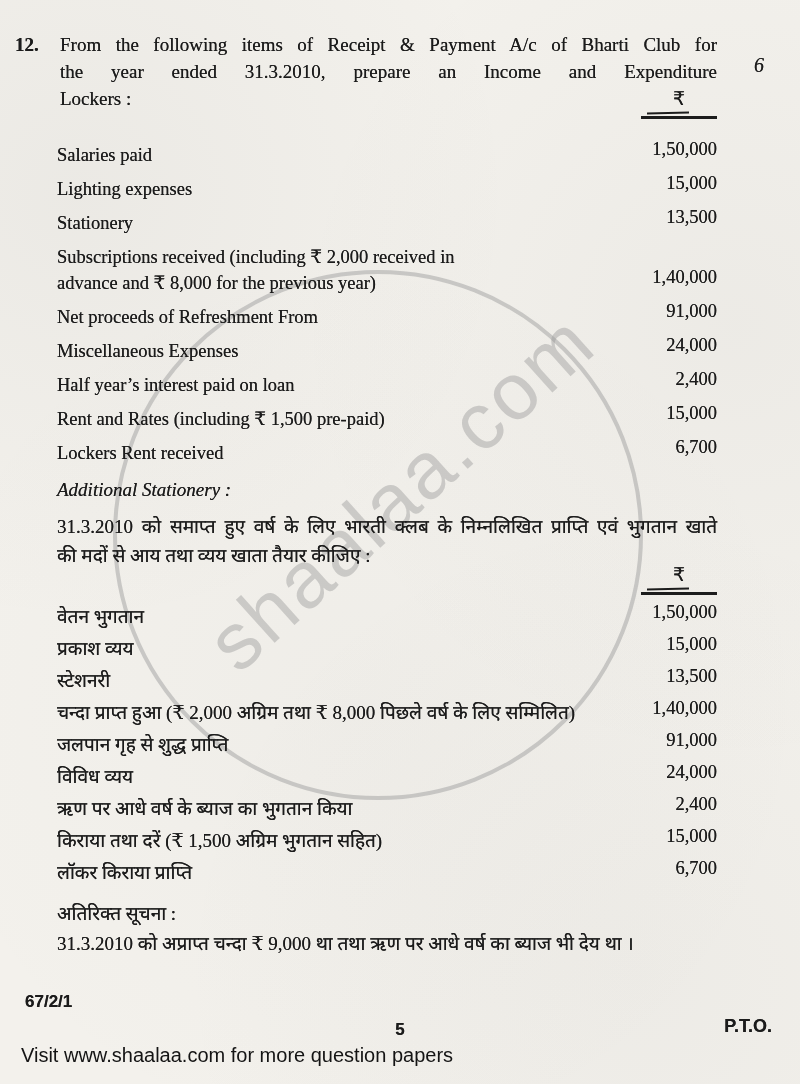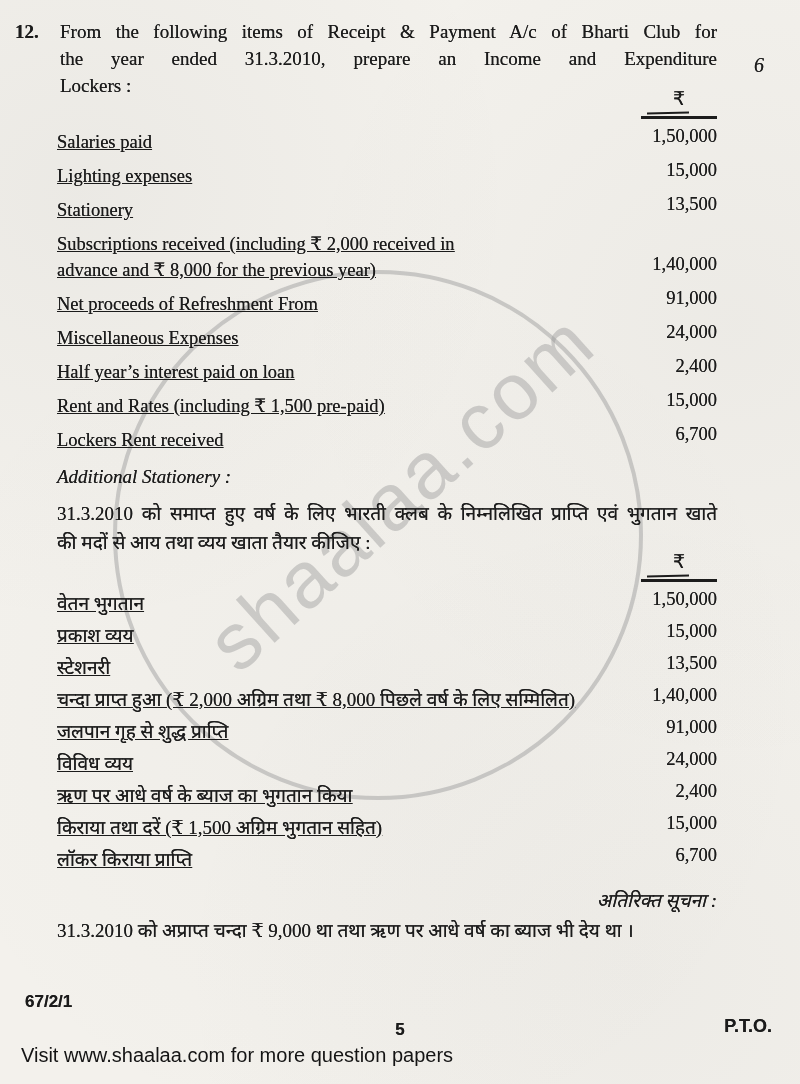--- a/index.html
+++ b/index.html
@@ -24,56 +24,56 @@
     text-align:center;
     transform:rotate(-42deg);
     font-family:"Liberation Sans","DejaVu Sans",sans-serif;
     font-size:80px;letter-spacing:3px;
     color:rgba(150,150,150,.42);
     white-space:nowrap;
   }
   
   .content{position:absolute;z-index:1;left:57px;right:83px;top:0;}
   .ink{text-shadow:0 0 .6px rgba(25,25,25,.85);}
-  .qblock{display:flex;margin-top:18px;}
+  .qblock{display:flex;margin-top:31px;}
   .qnum{width:45px;margin-left:-42px;font-weight:bold;font-size:19px;line-height:27px;}
   .qlines{flex:1;}
   .qline{font-size:19px;line-height:27px;}
   .just{text-align:justify;text-align-last:justify;}
   .marks{
     position:absolute;z-index:1;right:36px;top:54px;
     font-style:italic;font-size:20px;
   }
   .col-head{
     width:76px;text-align:center;margin-left:auto;
     font-size:19px;line-height:24px;
     font-family:"DejaVu Sans","Liberation Sans",sans-serif;
   }
   .col-head-en{position:absolute;right:0;top:86px;}
   .col-head-hi{margin-top:-8px;position:relative;}
   .rule-a{height:2px;width:55%;background:#1c1c1c;margin:2px 4px 2px 6px;transform:rotate(-1.2deg);}
   .rule-b{height:3px;width:100%;background:#1c1c1c;}
   .rows{margin-top:30px;}
   .row{display:flex;justify-content:space-between;align-items:flex-start;margin-bottom:8px;}
   .row.two{align-items:flex-end;}
-  .lbl{font-size:18.5px;line-height:26px;text-decoration:underline;}
+  .lbl{font-size:18.5px;line-height:26px;}
   .lbl div{white-space:nowrap;}
   .amt{font-size:18.5px;line-height:26px;position:relative;top:-6px;white-space:nowrap;}
   .addl-head{font-style:italic;font-size:19px;line-height:27px;margin-top:10px;}
   .para{margin-top:6px;}
   .para .qline{font-size:19px;line-height:27px;}
   
   .hindi{font-size:19px;}
   .h-intro{margin-top:9px;}
   .h-intro .qline{font-size:19px;line-height:29px;}
   .hrows{margin-top:8px;}
   .hrows .row{margin-bottom:5px;}
   .hrows .lbl{font-size:19px;line-height:27px;}
   .hrows .amt{top:-4px;}
-  .h-addl-head{font-style:italic;font-size:19px;line-height:28px;margin-top:14px;text-align:right;}
+  .h-addl-head{font-size:19px;line-height:28px;margin-top:14px;}
   .h-last{font-size:19px;line-height:28px;margin-top:2px;}
   
   .foot-code{
     position:absolute;z-index:1;left:25px;top:992px;
     font-family:"Liberation Sans","DejaVu Sans",sans-serif;
     font-weight:bold;font-size:17px;
   }
   .foot-page{
     position:absolute;z-index:1;left:50%;transform:translateX(-50%);top:1020px;
     font-family:"Liberation Sans","DejaVu Sans",sans-serif;

